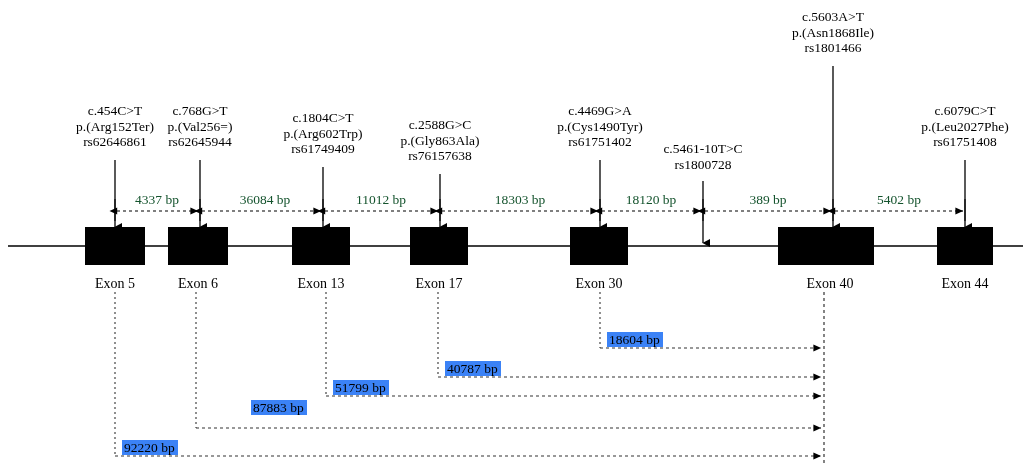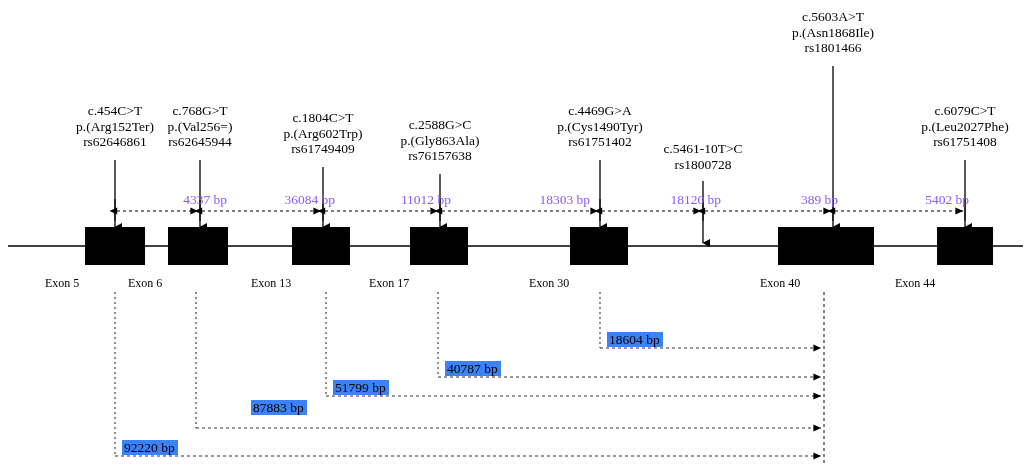--- a/index.html
+++ b/index.html
@@ -25,32 +25,33 @@
     position:absolute;
     text-align:center;
     font-size:13.5px;
     line-height:15.5px;
     white-space:nowrap;
     color:#000;
   }
   .lbl div{white-space:nowrap;}
   .exon-label{
     position:absolute;
-    font-size:12px;
+    text-align:center;
+    font-size:14px;
     line-height:15px;
     white-space:nowrap;
     color:#000;
   }
   .bp-top{
     position:absolute;
-    text-align:right;
+    text-align:center;
     font-size:13.5px;
     line-height:15px;
     white-space:nowrap;
-    color:#8b5cf6;
+    color:#14532d;
   }
   .bp-bot{
     position:absolute;
     text-align:left;
     font-size:13.5px;
     line-height:15px;
     white-space:nowrap;
     color:#000;
     background:#3b82f6;
     padding:0 3px 0 2px;

